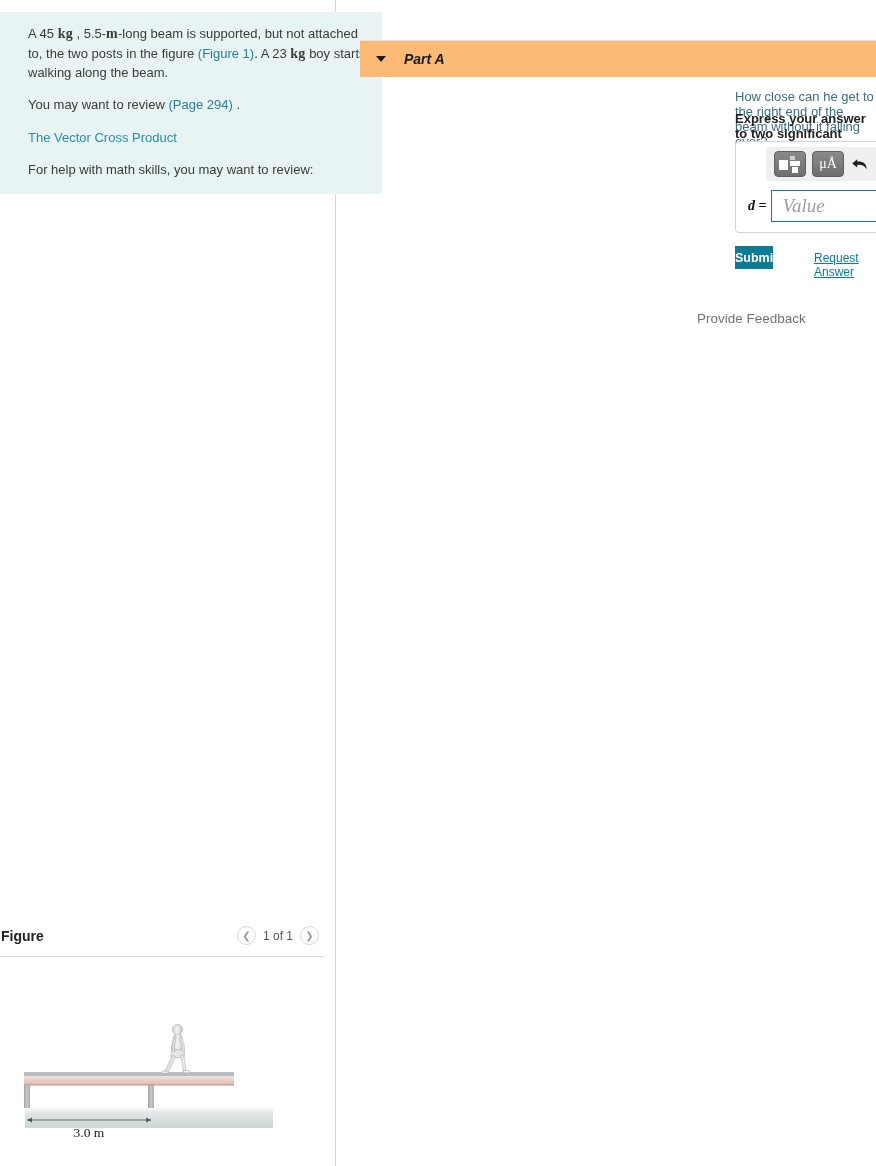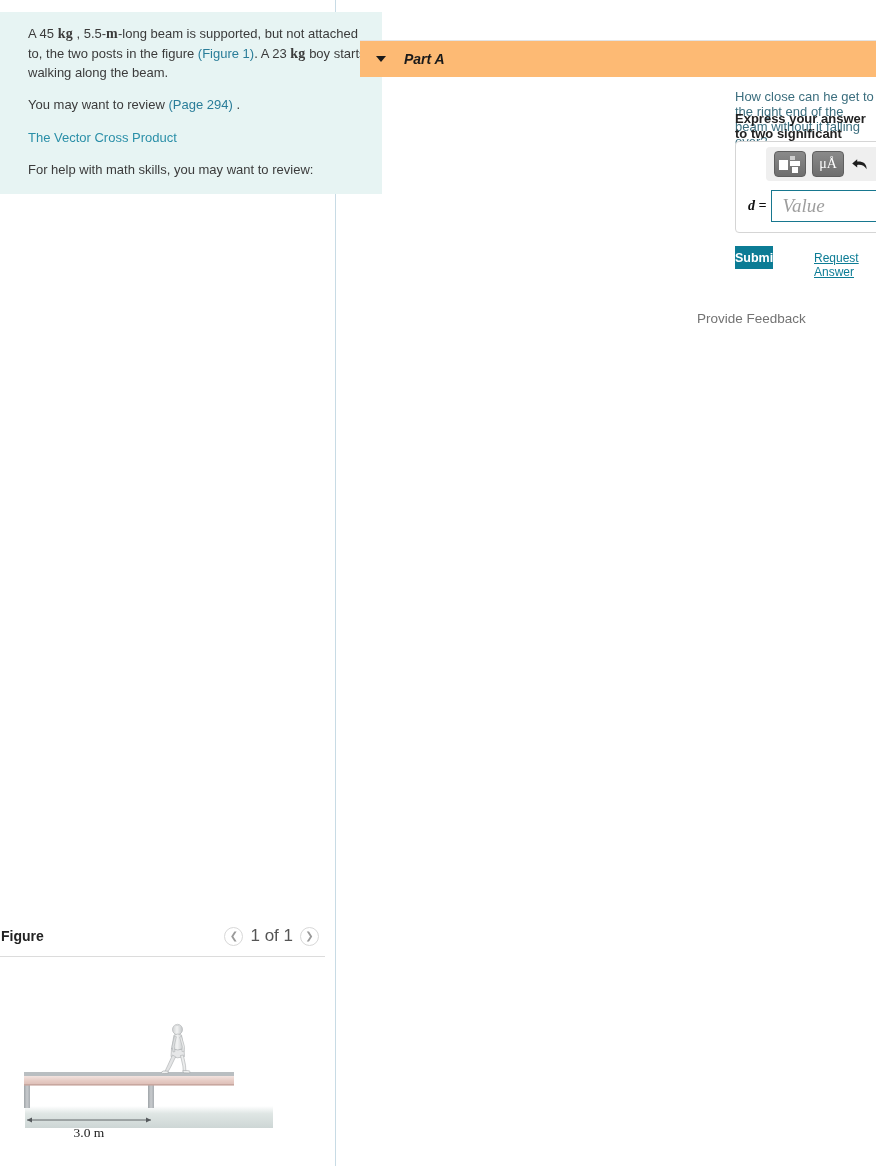--- a/index.html
+++ b/index.html
@@ -93,21 +93,21 @@
     display: flex;
     align-items: center;
     justify-content: center;
     color: #9a9a9a;
     font-size: 10px;
     line-height: 1;
     cursor: pointer;
     box-sizing: border-box;
   }
   .pager-label {
-    font-size: 17px;
+    font-size: 12px;
     color: #555;
   }
   .figure-divider {
     width: 325px;
     height: 1px;
     background: #dcdcdc;
   }
   #figure-canvas {
     position: absolute;
     left: 0;

